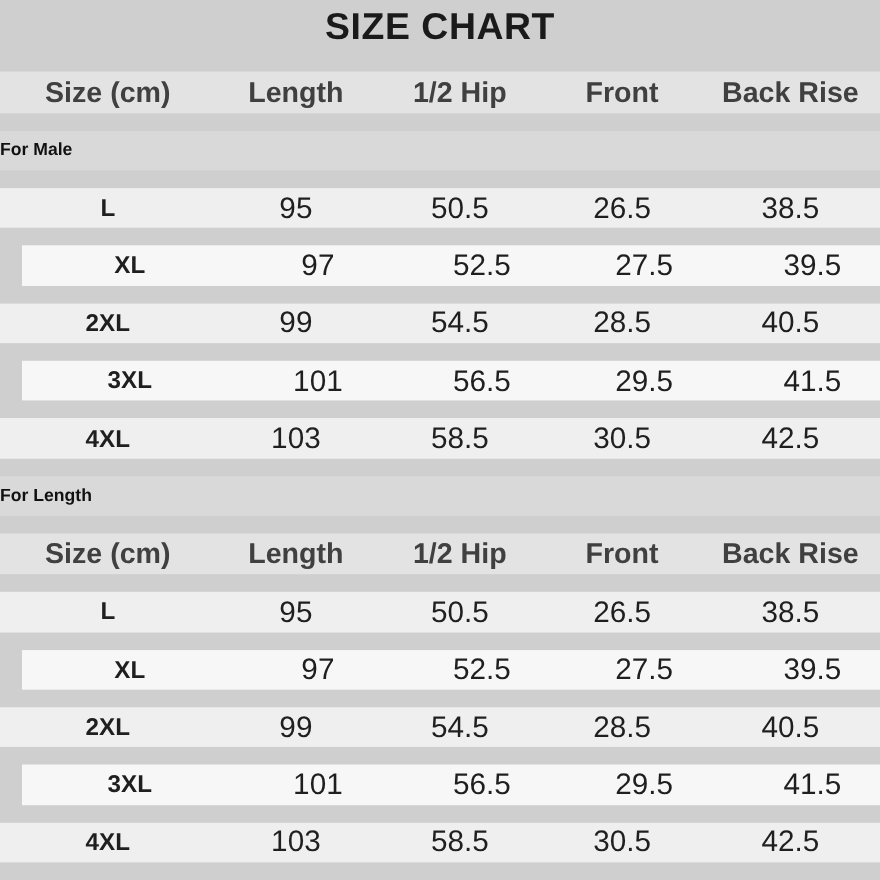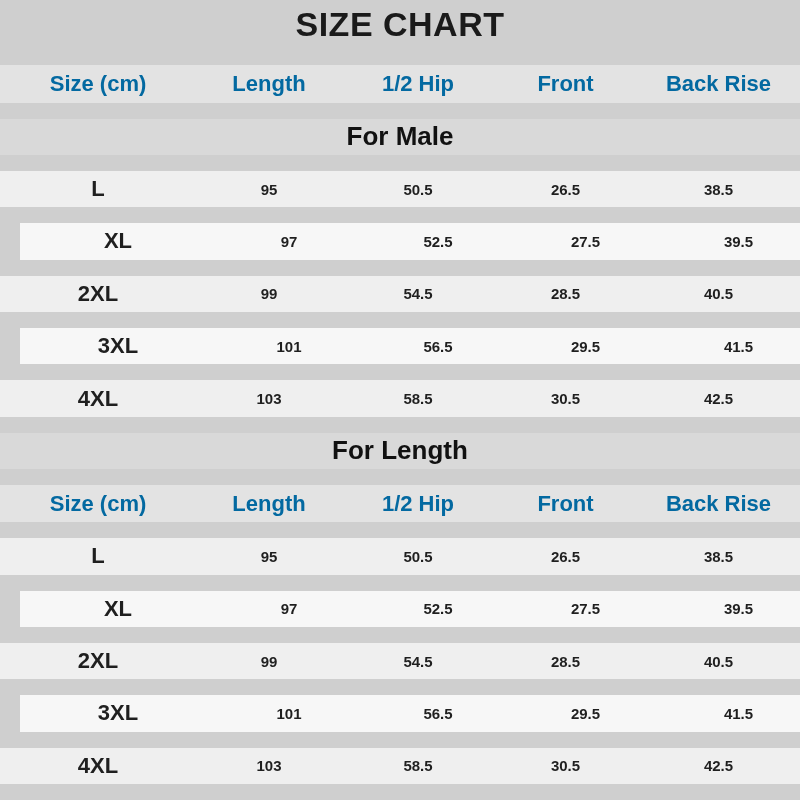--- a/index.html
+++ b/index.html
@@ -56,40 +56,39 @@
     background: #efefef;
   }
   .row.data-row.even {
     background: #f7f7f7;
     margin-left: 20px;
   }
   .cell {
     display: flex;
     align-items: center;
     justify-content: center;
-    font-size: 15px;
+    font-size: 27px;
     color: #1f1f1f;
     box-sizing: border-box;
-    font-weight: bold;
   }
   .c0 { width: 196px; }
   .c1 { width: 146px; }
   .c2 { width: 152px; }
   .c3 { width: 143px; }
   .c4 { width: 163px; }
   .header-row .cell {
     font-weight: bold;
-    font-size: 22px;
-    color: #0369a1;
+    font-size: 26px;
+    color: #404040;
   }
   .section-label {
     font-weight: bold;
-    font-size: 26px;
+    font-size: 16px;
     color: #111;
-    text-align: center;
+    text-align: left;
     width: 100%;
   }
   .data-row .cell.c0 {
     font-weight: bold;
     font-size: 22px;
   }
   .bottom-fill {
     flex: 1 1 auto;
     background: #cfcfcf;
   }

